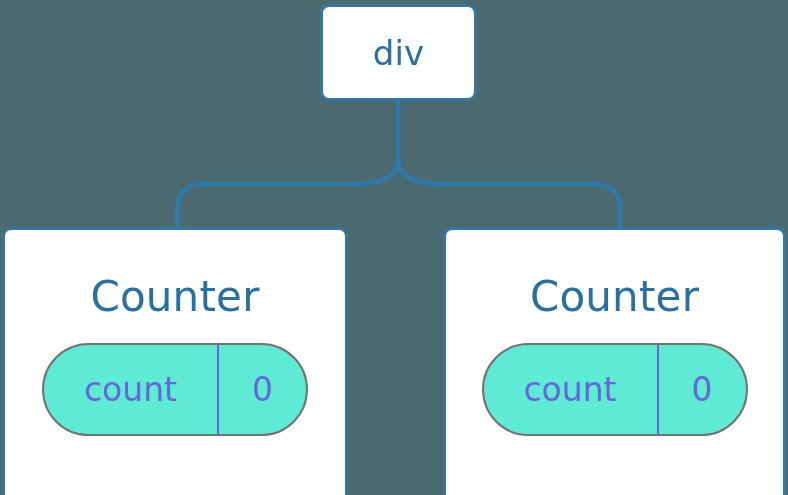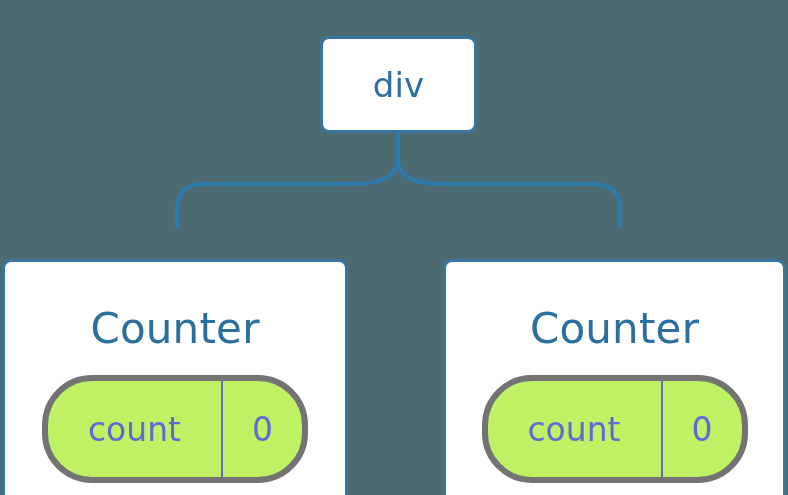--- a/index.html
+++ b/index.html
@@ -35,21 +35,20 @@
   
   .node {
     position: absolute;
     box-sizing: border-box;
     background: #ffffff;
     border: 3px solid #37779f;
     border-radius: 9px;
     display: flex;
     flex-direction: column;
     align-items: center;
-    margin-top: 32px;
   }
 
   .node-root {
     left: 320px;
     top: 4px;
     width: 157px;
     height: 97px;
     justify-content: center;
   }
 
@@ -86,24 +85,24 @@
     font-size: 42px;
     margin-top: 46px;
   }
 
   
   .state-pill {
     position: relative;
     box-sizing: border-box;
     margin-top: 25px;
     width: 266px;
-    height: 108px;
-    border: 6px solid #737373;
+    height: 93px;
+    border: 2px solid #737373;
     border-radius: 50px;
-    background: #bef264;
+    background: #5eead4;
     display: flex;
     align-items: stretch;
   }
 
   .pill-key,
   .pill-value {
     display: flex;
     align-items: center;
     justify-content: center;
     color: #6468d6;

